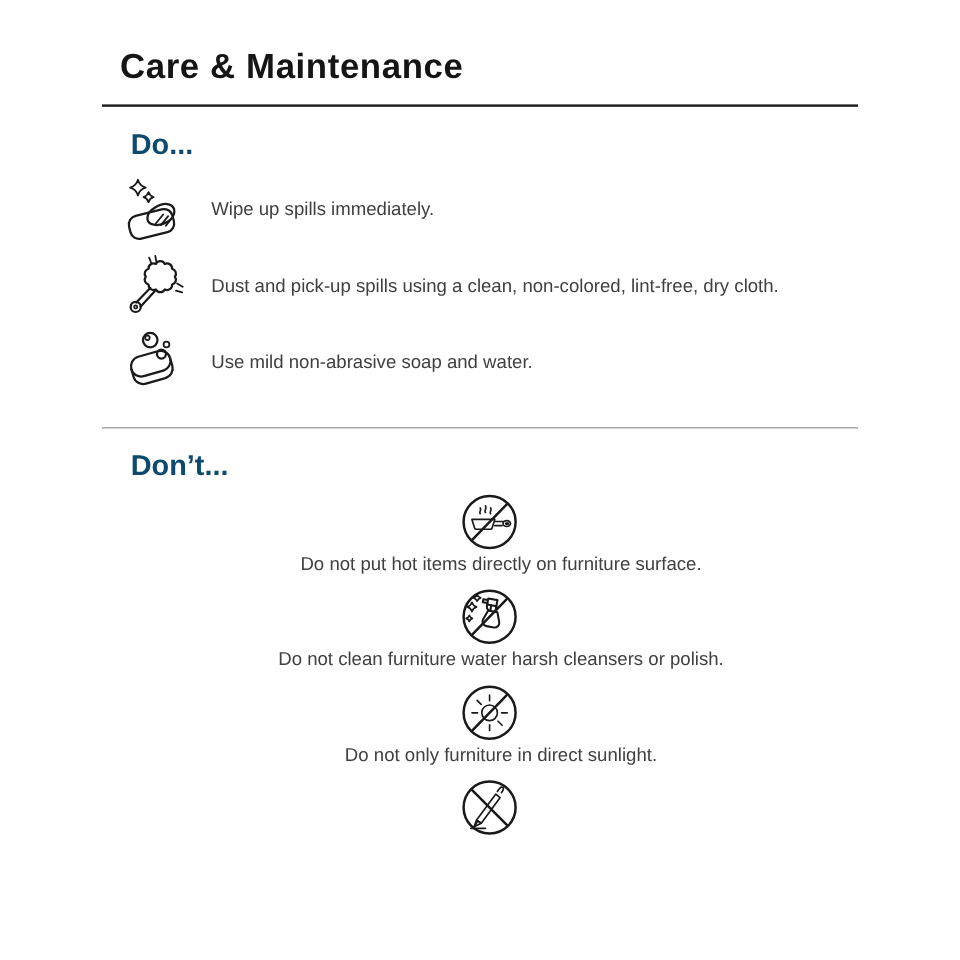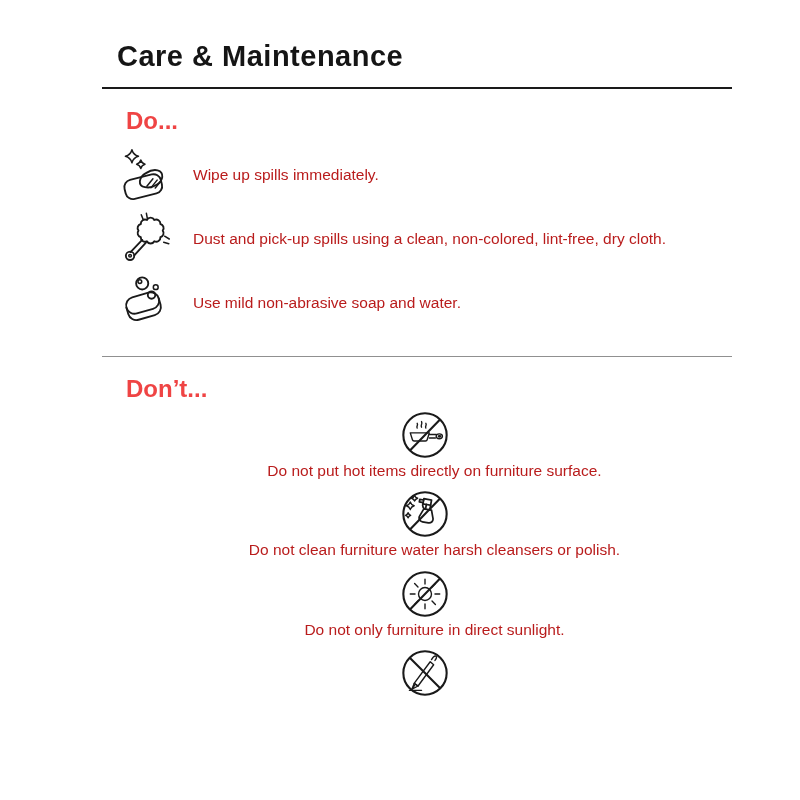--- a/index.html
+++ b/index.html
@@ -6,21 +6,21 @@
   .page{
     position:relative;
     width:800px;height:800px;
     background:#ffffff;
     font-family:"Liberation Sans","DejaVu Sans",sans-serif;
     color:#3d3d3d;
     overflow:hidden;
   }
   .content{
     position:absolute;
-    left:102px;top:0;
+    left:85px;top:0;
     width:630px;
   }
   .doc-title{
     margin:42px 0 0 15px;
     font-size:29px;
     font-weight:700;
     color:#151515;
     letter-spacing:.5px;
     line-height:1;
   }
@@ -33,42 +33,42 @@
   .divider-light{
     margin-top:25px;
     border:none;
     border-top:1px solid #909090;
     width:100%;
   }
   .section-heading{
     margin:20px 0 0 24px;
     font-size:24px;
     font-weight:700;
-    color:#ef4444;
+    color:#0c4a6e;
     line-height:1;
   }
   .row{
     display:flex;
     align-items:center;
     margin-left:15px;
   }
   .do-row{margin-top:8px;}
   .do-row:first-of-type{margin-top:14px;}
   .dont-row{margin-top:8px;flex-direction:column;}
   .dont-row:first-of-type{margin-top:16px;}
   .icon-box{
     flex:0 0 auto;
     width:56px;height:56px;
     display:flex;align-items:center;justify-content:center;
   }
   .icon-box.small{width:52px;height:52px;}
   .row-text{
     margin-left:20px;
     font-size:15.5px;
-    color:#b91c1c;
+    color:#404040;
     line-height:1.25;
   }
   svg{display:block;}
   svg *{
     fill:none;
     stroke:#1a1a1a;
     stroke-width:2;
     stroke-linecap:round;
     stroke-linejoin:round;
   }

